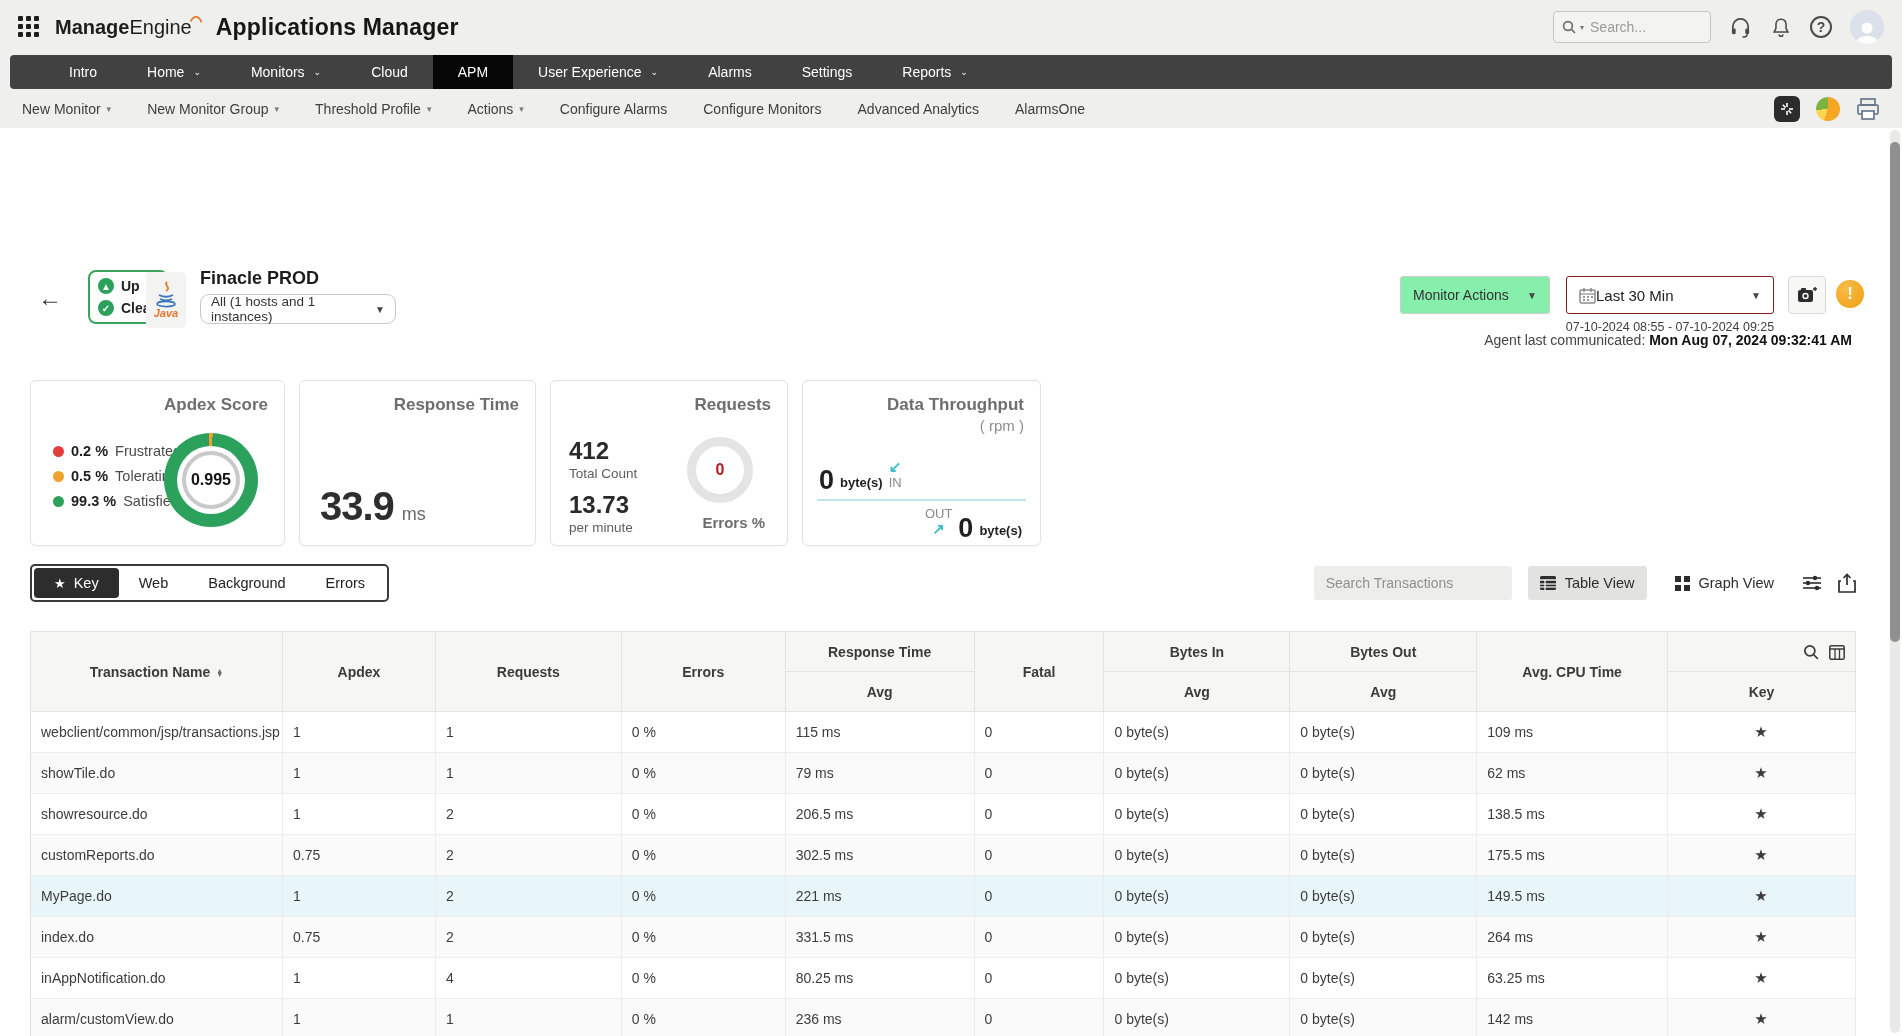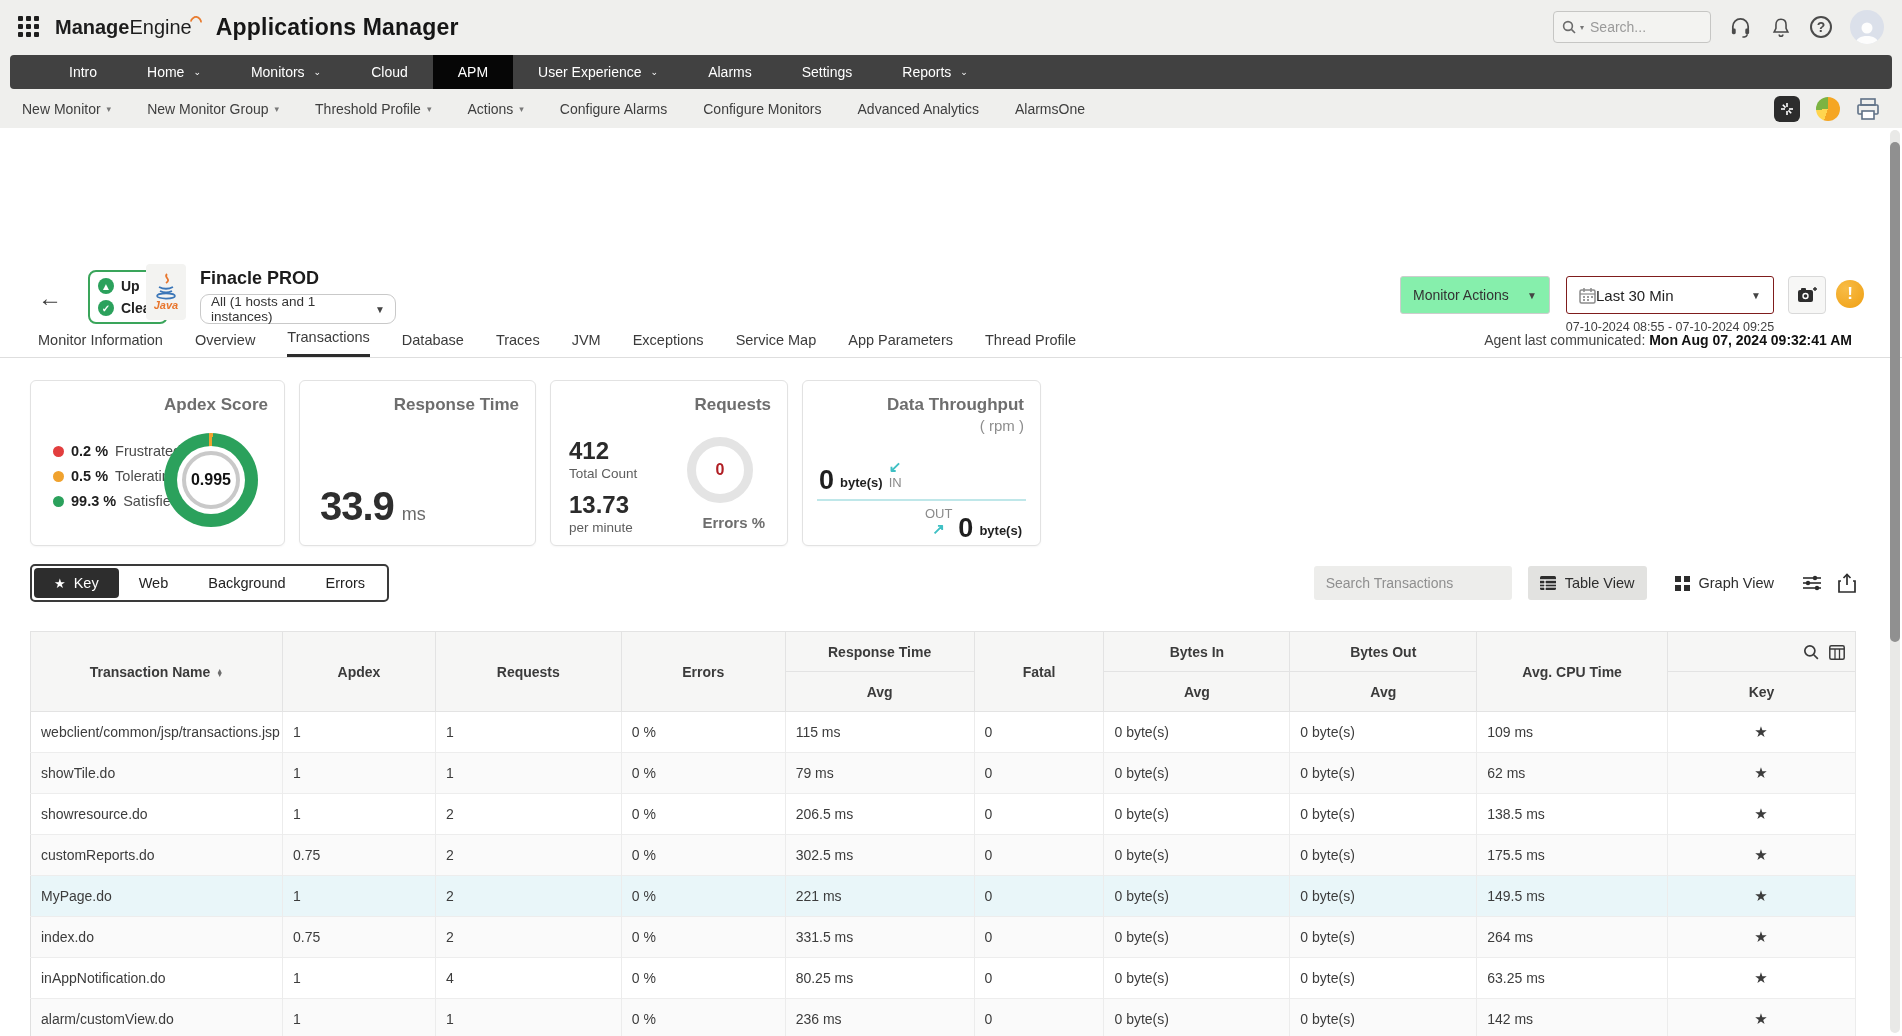--- a/index.html
+++ b/index.html
@@ -38,21 +38,21 @@
   .aperture-box { width:26px; height:26px; background:#2c2c2c; border-radius:6px; display:flex; align-items:center; justify-content:center; cursor:pointer; }
   .pie-icon { width:24px; height:24px; border-radius:50%; background:conic-gradient(#f5a623 0 200deg,#ffd54f 200deg 265deg,#7cb342 265deg 360deg); cursor:pointer; }
 
   
   .content { position:absolute; top:128px; left:0; right:0; bottom:0; background:#fff; }
 
   .back-arrow { position:absolute; left:38px; top:158px; font-size:24px; color:#3a3a3a; cursor:pointer; line-height:1; }
   .status-box { position:absolute; left:88px; top:142px; border:2px solid #3aa55b; border-radius:8px; background:#fff; padding:6px 10px 6px 8px; display:flex; flex-direction:column; gap:6px; }
   .status-row { display:flex; align-items:center; gap:7px; font-size:14px; font-weight:bold; color:#222; }
   .status-dot { width:16px; height:16px; border-radius:50%; background:#2ba15c; color:#fff; font-size:10px; display:flex; align-items:center; justify-content:center; }
-  .java-tile { position:absolute; left:146px; top:136px; width:40px; height:56px; background:#f3f3f1; border-radius:4px; display:flex; flex-direction:column; align-items:center; justify-content:center; }
+  .java-tile { position:absolute; left:146px; top:144px; width:40px; height:56px; background:#f3f3f1; border-radius:4px; display:flex; flex-direction:column; align-items:center; justify-content:center; }
   .java-word { font-size:11px; font-weight:bold; font-style:italic; color:#e8762d; margin-top:-2px; }
   .monitor-name { position:absolute; left:200px; top:140px; font-size:18px; font-weight:bold; color:#1c1c1c; }
   .scope-select { position:absolute; left:200px; top:166px; width:196px; height:30px; border:1px solid #c9c9c9; border-radius:9px; background:#fff; display:flex; align-items:center; padding:0 10px; font-size:13.5px; color:#333; justify-content:space-between; cursor:pointer; }
   .sel-caret { font-size:10px; color:#444; }
 
   .monitor-actions { position:absolute; left:1400px; top:148px; width:150px; height:38px; border:1px solid #cscs; border:1px solid #cdcdcd; border-radius:3px; background:#86efac; display:flex; align-items:center; justify-content:space-between; padding:0 12px; font-size:14px; color:#333; cursor:pointer; }
   .timerange { position:absolute; left:1566px; top:148px; width:208px; height:38px; border:1px solid #7f1d1d; border-radius:3px; background:#fff; display:flex; align-items:center; padding:0 12px; font-size:15px; color:#222; cursor:pointer; }
   .timerange .sel-caret { margin-left:auto; }
   .time-span { position:absolute; left:1530px; top:192px; width:280px; text-align:center; font-size:12.5px; color:#3f3f3f; }
   .camera-btn { position:absolute; left:1788px; top:148px; width:38px; height:38px; border:1px solid #d9d9d9; background:#f7f7f6; border-radius:4px; display:flex; align-items:center; justify-content:center; cursor:pointer; }
@@ -332,32 +332,20 @@
           <rect x="4" y="2" width="5" height="3" rx="1" fill="#2d2d2d"></rect>
           <circle cx="8.5" cy="10" r="3.2" fill="#fff"></circle>
           <circle cx="8.5" cy="10" r="1.8" fill="#2d2d2d"></circle>
           <path d="M16 3h4M18 1v4" stroke="#2d2d2d" stroke-width="1.4"></path>
         </svg>
     </div>
     <div class="alert-badge">
         <span>!</span>
       </div>
 
-    <div class="tabs-row">
-      <div class="tab">Monitor Information</div>
-      <div class="tab">Overview</div>
-      <div class="tab active">Transactions</div>
-      <div class="tab">Database</div>
-      <div class="tab">Traces</div>
-      <div class="tab">JVM</div>
-      <div class="tab">Exceptions</div>
-      <div class="tab">Service Map</div>
-      <div class="tab">App Parameters</div>
-      <div class="tab">Thread Profile</div>
-    </div>
     <div class="agent-info">
       <span>Agent last communicated:</span>
       <b>Mon Aug 07, 2024 09:32:41 AM</b>
     </div>
 
     <div class="cards">
 
       <div class="card card-apdex">
         <div class="card-title">Apdex Score</div>
         <div class="apdex-legend">

